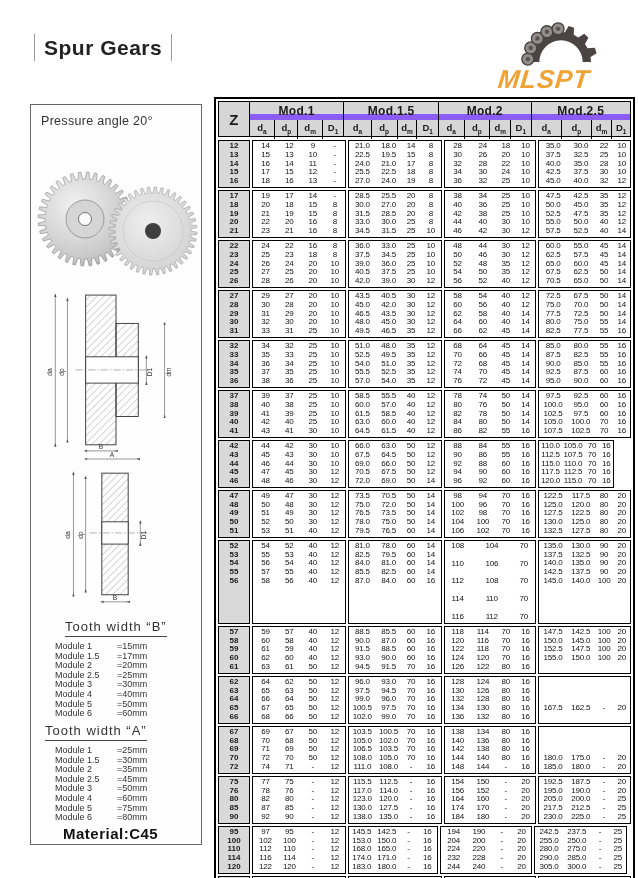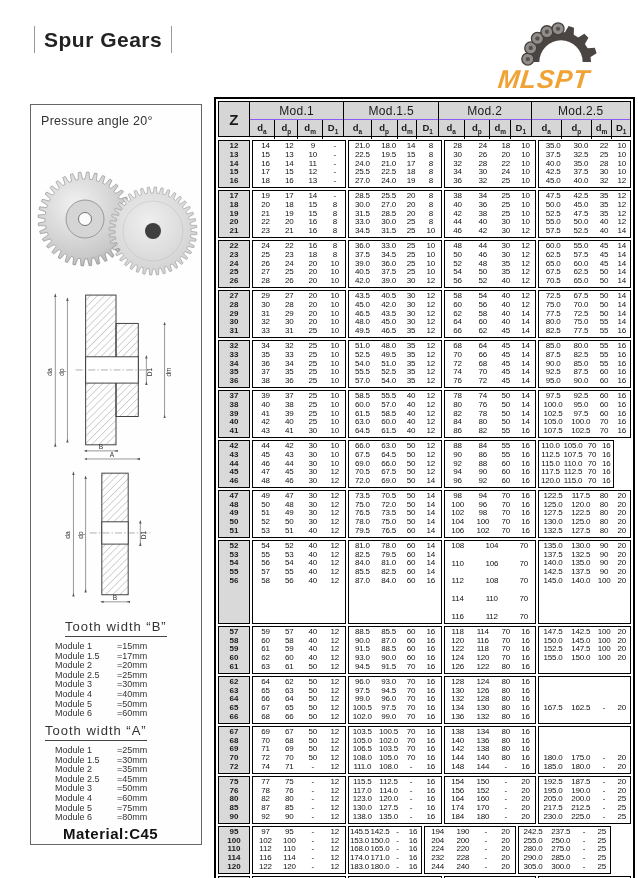--- a/index.html
+++ b/index.html
@@ -1,20 +1,20 @@
 <!DOCTYPE html>
 <html><head>
 <meta charset="utf-8">
 <style>
   * { margin:0; padding:0; box-sizing:border-box; }
   html,body { width:638px; height:878px; background:#fff; font-family:"Liberation Sans", sans-serif; color:#1a1a1a; }
   #stage { position:relative; width:638px; height:878px; background:#fff; overflow:hidden; }
 
   
-  .title { position:absolute; left:34px; top:26px; display:flex; align-items:center; gap:9px; }
+  .title { position:absolute; left:34px; top:34px; display:flex; align-items:center; gap:9px; }
   .title .tbar { width:1px; height:27px; background:#9a9a9a; display:inline-block; }
   .title-text { font-size:21px; font-weight:bold; letter-spacing:0.5px; color:#222; }
 
   
   .logo { position:absolute; left:490px; top:12px; width:142px; height:80px; }
   .logo-text { fill:#F0A235; font-family:"Liberation Sans",sans-serif; font-weight:bold; font-style:italic; }
 
   
   .panel { position:absolute; left:30px; top:104px; width:172px; height:741px; border:1px solid #666; background:#fefefe; }
   .pressure { position:absolute; left:10px; top:9px; font-size:12.5px; color:#333; letter-spacing:0.3px; }
@@ -26,21 +26,21 @@
   .tw-row { display:flex; height:9.6px; line-height:9.6px; font-size:9px; color:#333; }
   .tw-row .m { width:62px; }
   .material { position:absolute; left:32px; top:720px; font-size:15px; font-weight:bold; color:#111; letter-spacing:0.5px; }
 
   
   .tblwrap { position:absolute; left:214px; top:97px; width:421px; border:2px solid #000; padding:2px; background:#fff; }
   .thead { display:flex; border:1px solid #000; background:#d6d6d6; height:36px; }
   .th-z { width:31px; border-right:1px solid #000; display:flex; align-items:center; justify-content:center; font-weight:bold; font-size:15px; }
   .th-group { border-right:1px solid #000; }
   .th-group:last-child { border-right:none; }
-  .gname { height:18px; border-bottom:1px solid #8b5cf6; text-align:center; font-weight:normal; font-size:12px; line-height:18px; letter-spacing:0.3px; }
+  .gname { height:18px; border-bottom:6px solid #8b5cf6; text-align:center; font-weight:bold; font-size:12px; line-height:18px; letter-spacing:0.3px; }
   .subrow { display:grid; height:16px; }
   .subcell { border-right:1px solid #000; text-align:center; font-size:9.5px; font-weight:bold; line-height:15px; }
   .subcell:last-child { border-right:none; }
   .subcell sub { font-size:6.5px; }
   .cols1 { grid-template-columns:27% 25% 26% 22%; }
   .cols2 { grid-template-columns:29% 28% 21% 22%; }
   .cols3 { grid-template-columns:28% 28% 23% 21%; }
   .cols4 { grid-template-columns:31% 30% 21% 18%; }
   #blocks .block { display:flex; gap:2px; margin-top:2px; }
   #blocks .block:first-child { margin-top:3px; }
@@ -1559,21 +1559,21 @@
             <div class="cell">12</div>
             <div class="cell">116</div>
             <div class="cell">114</div>
             <div class="cell">-</div>
             <div class="cell">12</div>
             <div class="cell">122</div>
             <div class="cell">120</div>
             <div class="cell">-</div>
             <div class="cell">12</div>
           </div>
-          <div class="gbox cols2" style="width: 74px;">
+          <div class="gbox cols2" style="width: 90px;">
             <div class="cell">145.5</div>
             <div class="cell">142.5</div>
             <div class="cell">-</div>
             <div class="cell">16</div>
             <div class="cell">153.0</div>
             <div class="cell">150.0</div>
             <div class="cell">-</div>
             <div class="cell">16</div>
             <div class="cell">168.0</div>
             <div class="cell">165.0</div>

